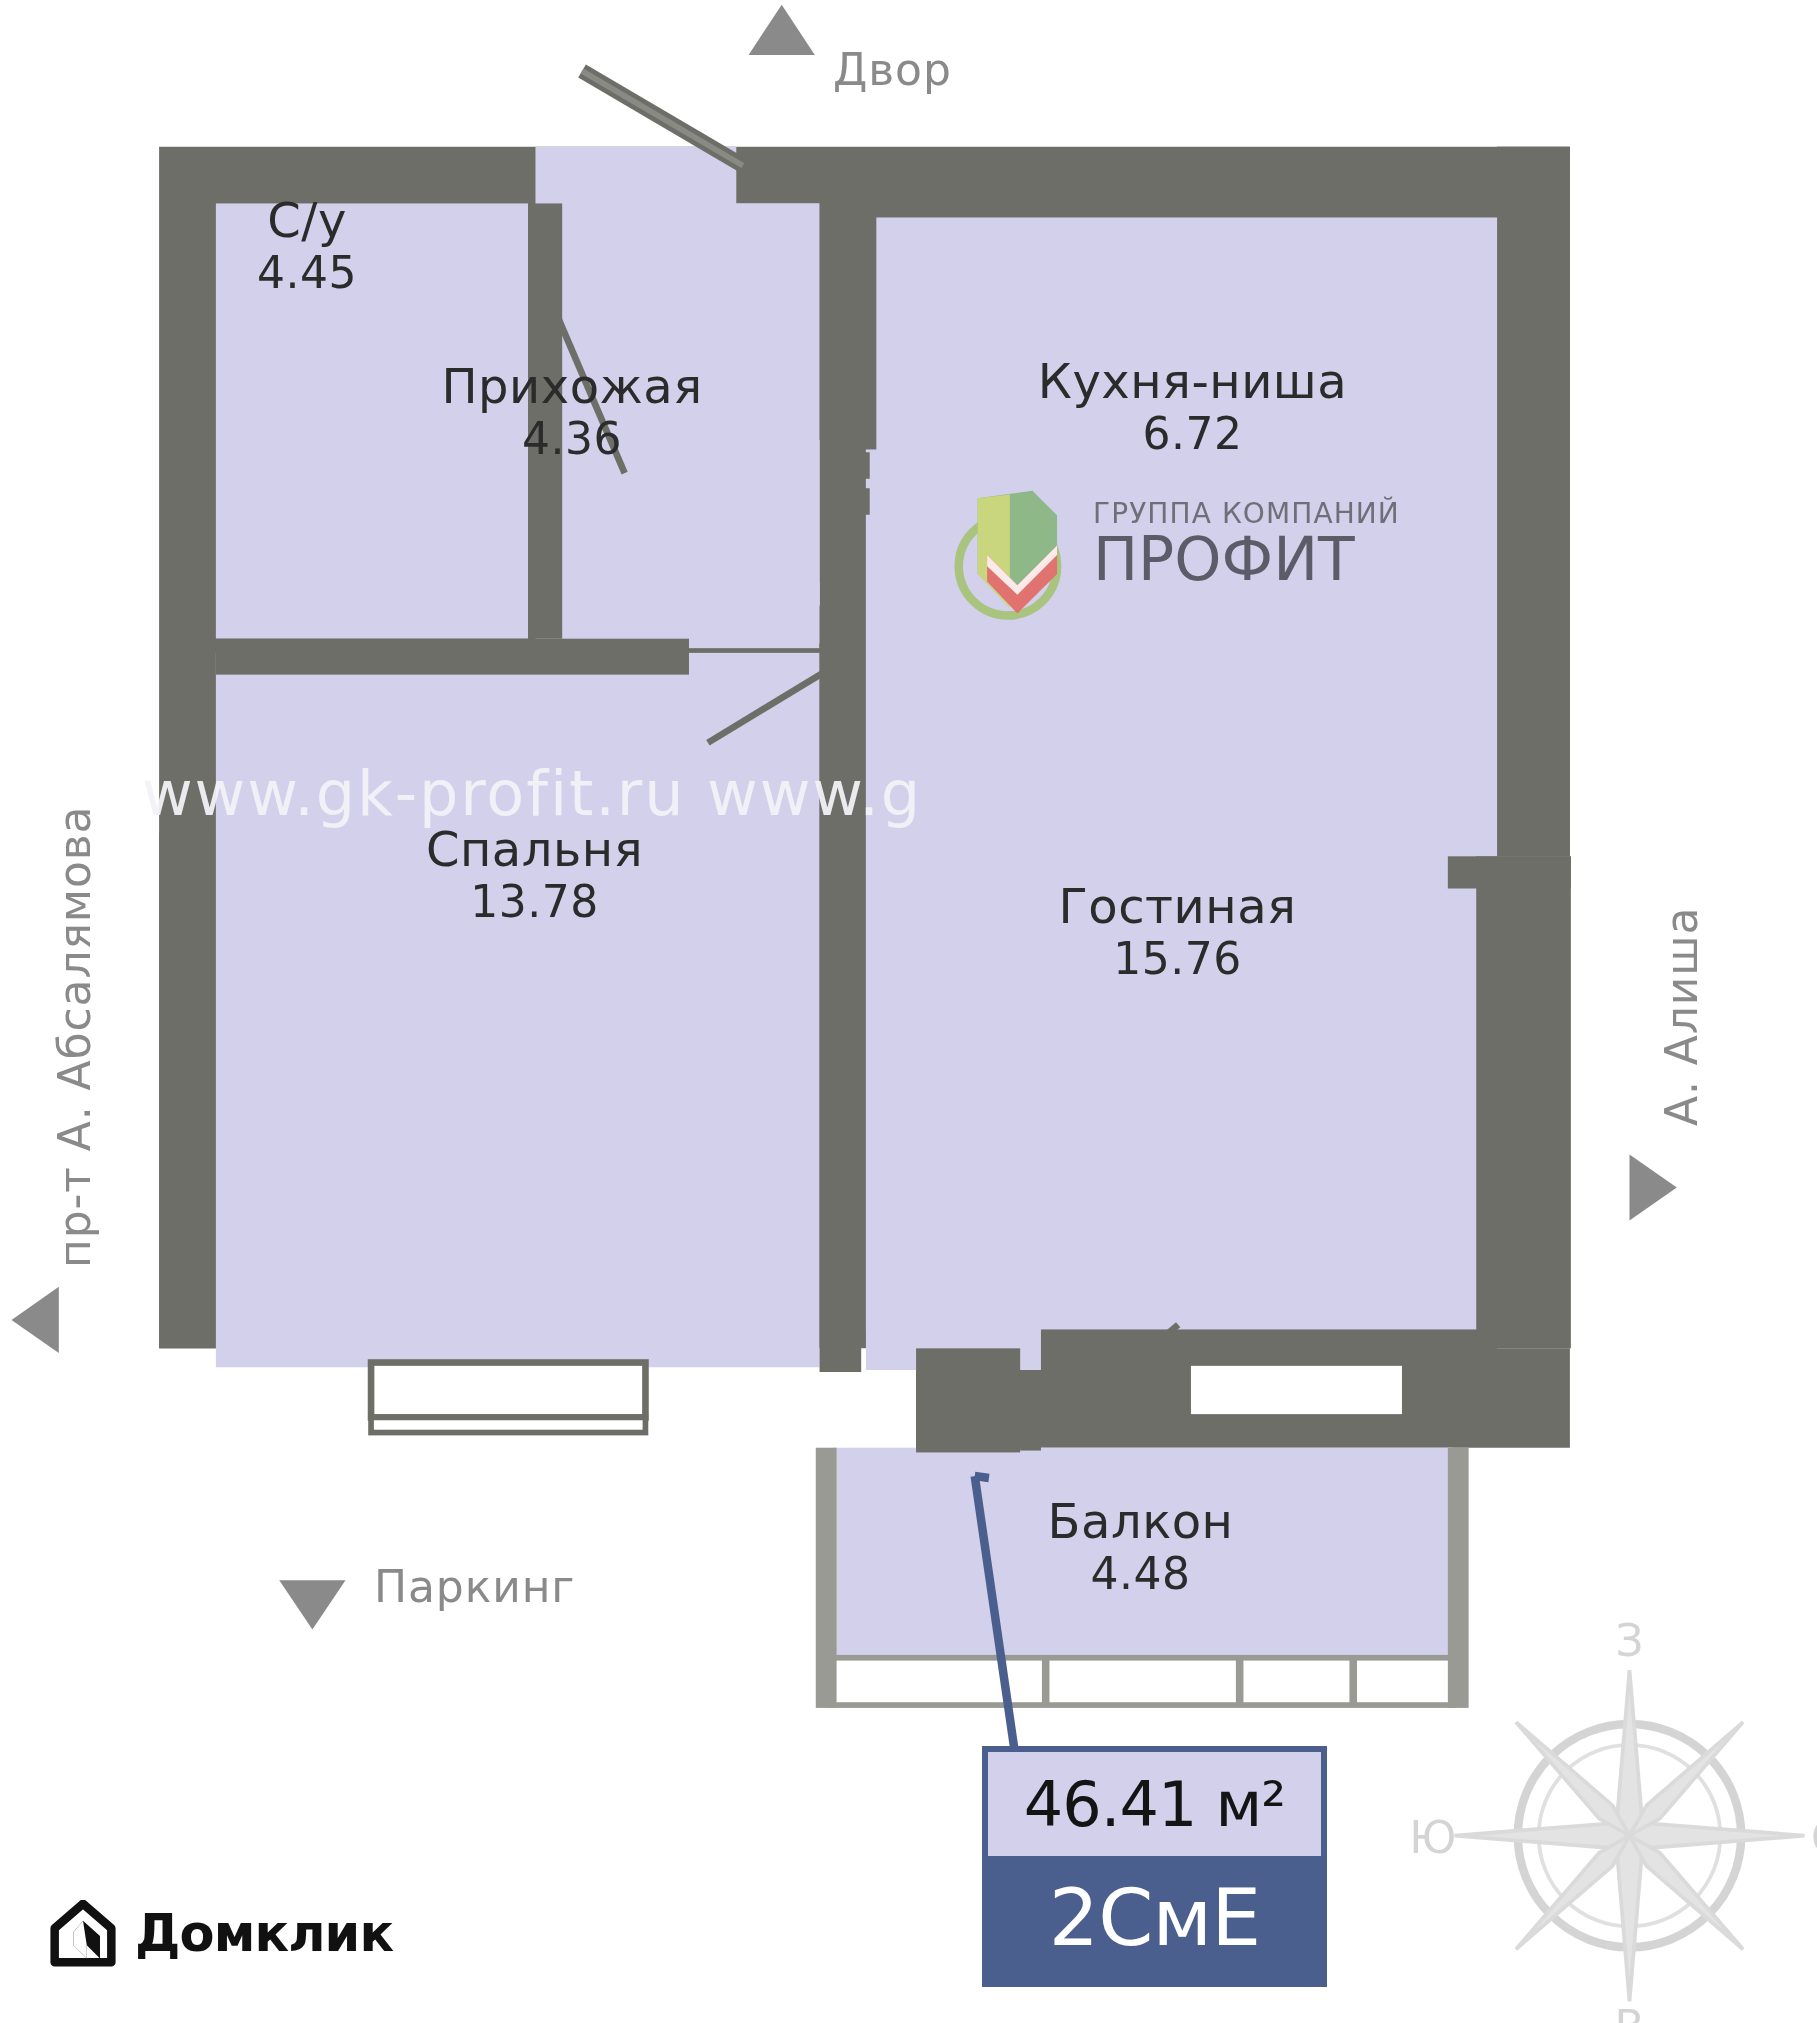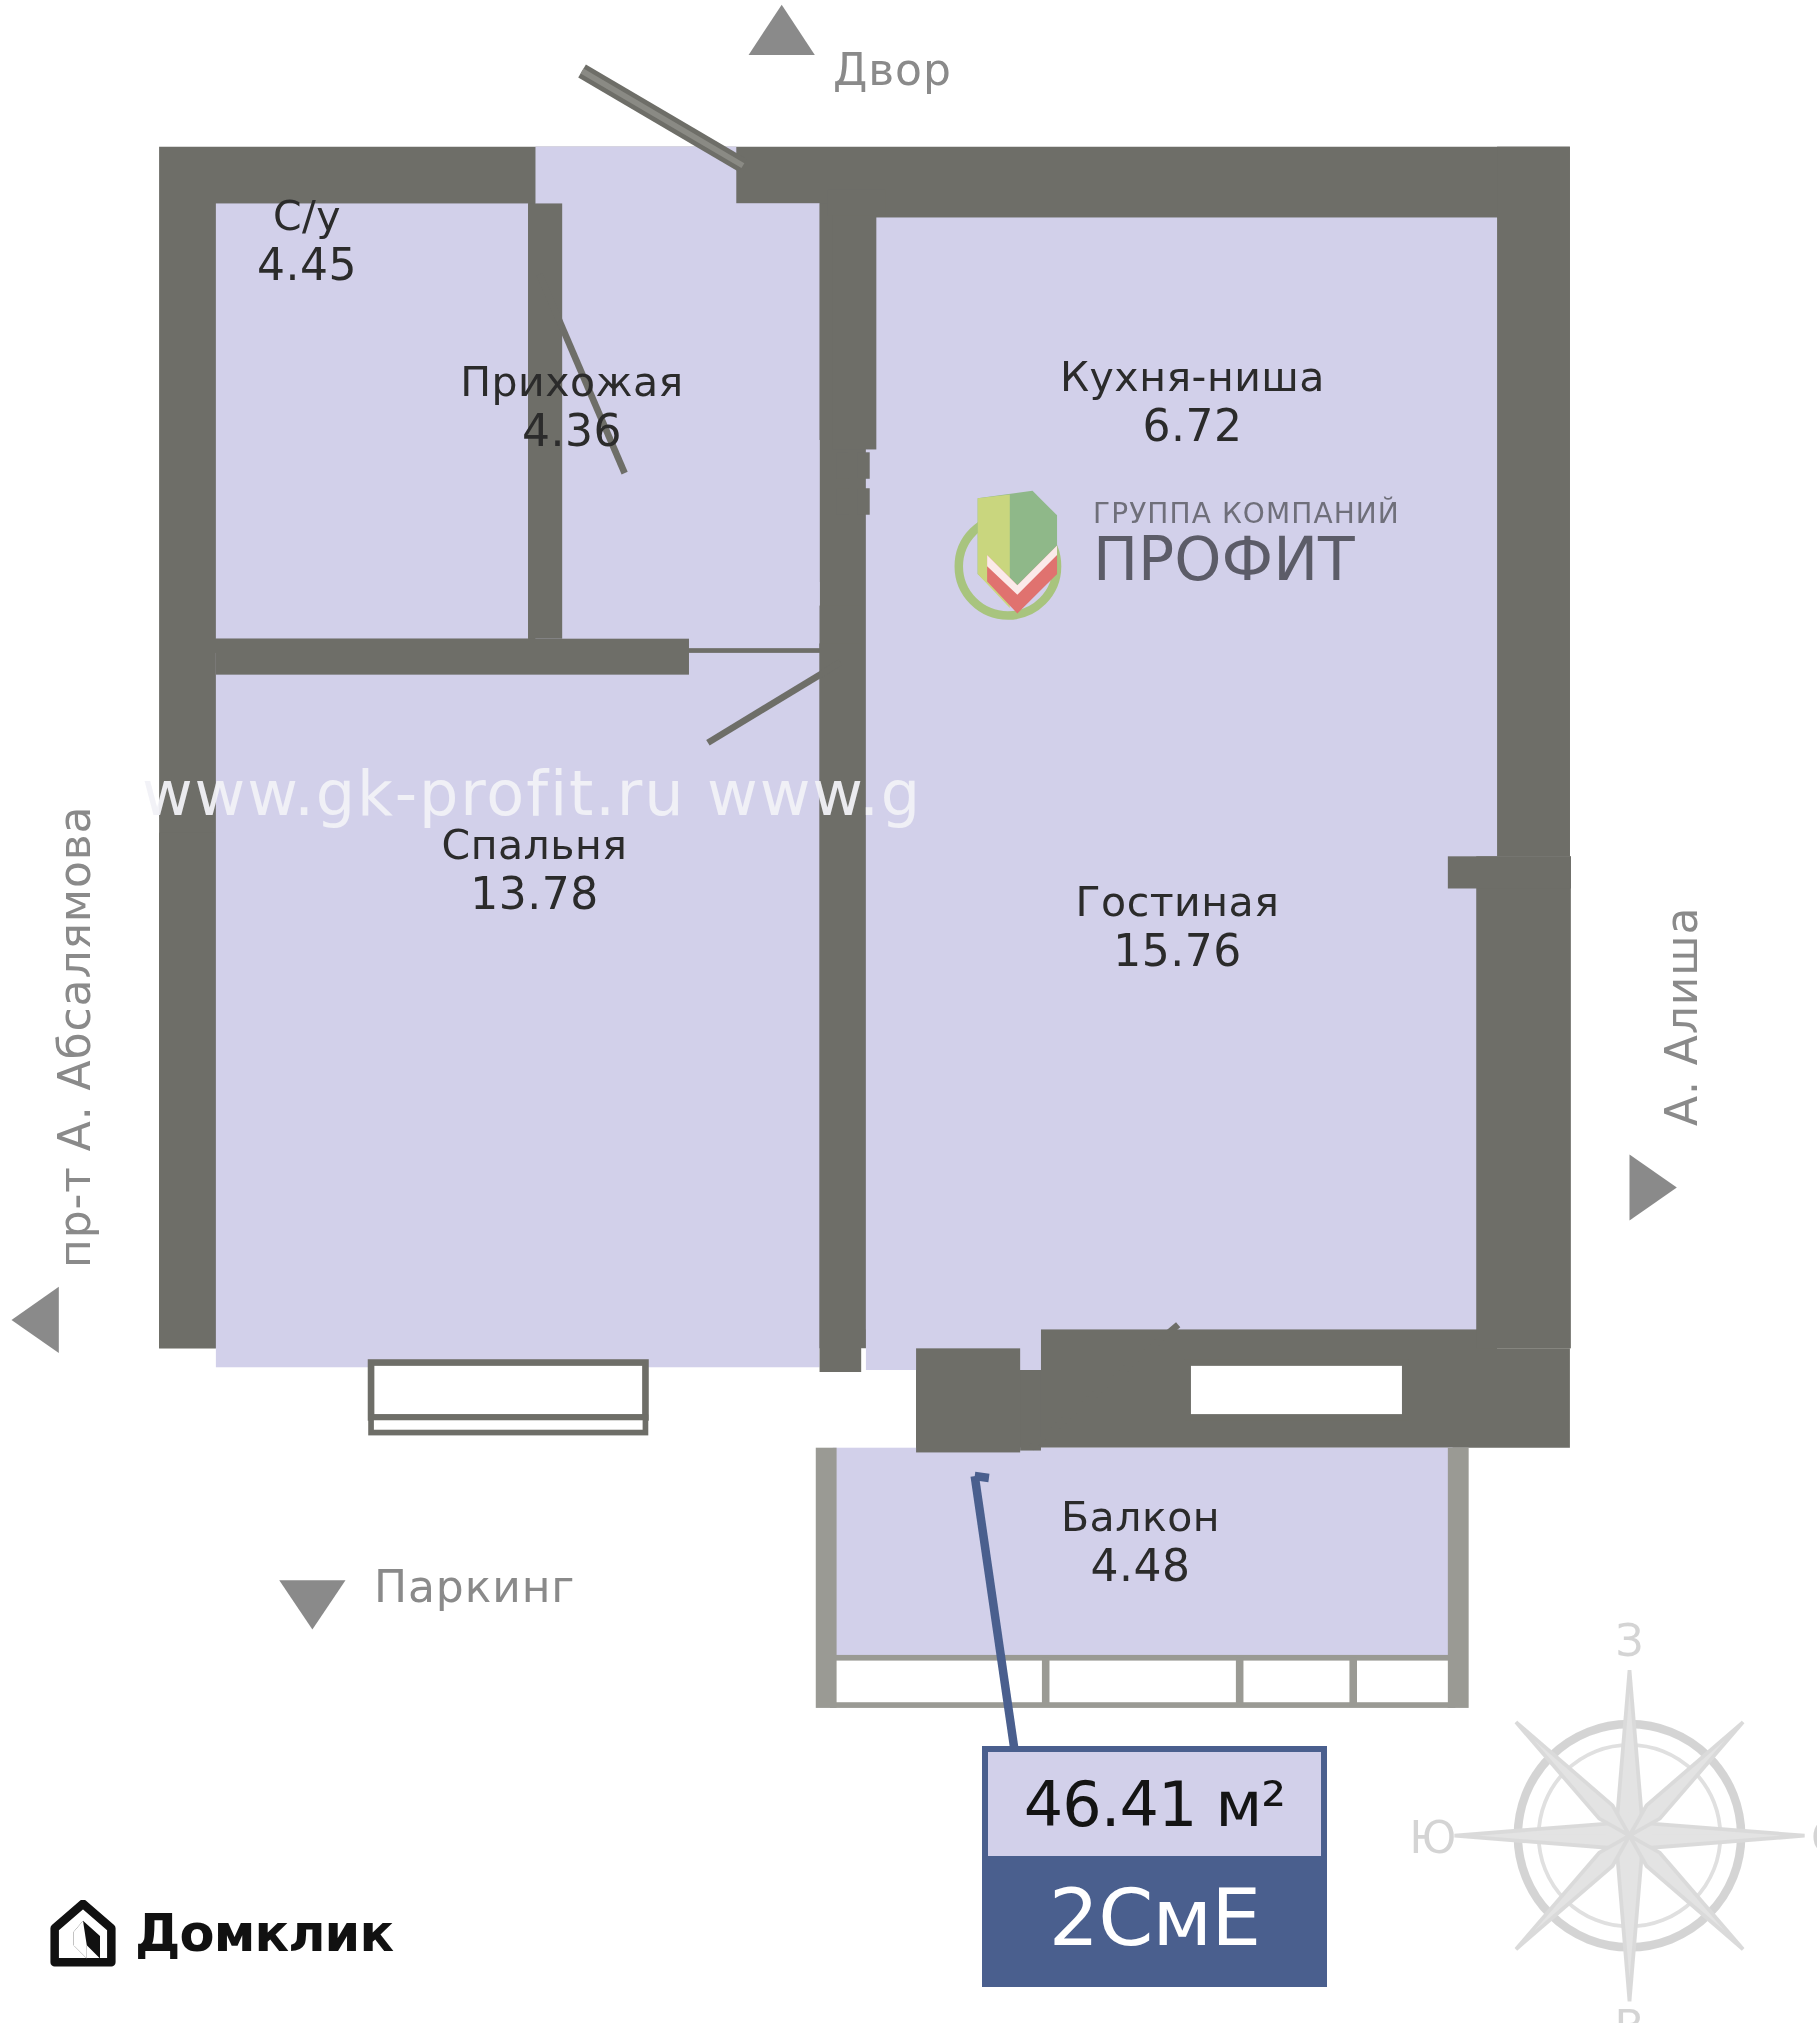--- a/index.html
+++ b/index.html
@@ -9,21 +9,21 @@
   }
   .stage{position:absolute;left:0;top:0;width:1817px;height:2023px;}
   .svgroot{position:absolute;left:0;top:0;width:1817px;height:2023px;}
 
   
   .roomlabel{
     position:absolute;text-align:center;color:#2b2b2b;
     font-family:"DejaVu Sans", sans-serif;
     letter-spacing:0.5px;line-height:1.12;white-space:nowrap;
   }
-  .roomlabel .rname{display:block;font-size:41px;font-weight:400;}
+  .roomlabel .rname{display:block;font-size:48px;font-weight:400;}
   .roomlabel .rarea{display:block;font-size:44px;font-weight:400;}
 
   .dirlabel{
     position:absolute;color:#8a8a8a;font-size:44px;font-weight:400;
     letter-spacing:0.9px;white-space:nowrap;
     font-family:"DejaVu Sans", sans-serif;
   }
   .vertlabel{
     position:absolute;color:#8a8a8a;font-size:44px;font-weight:400;
     letter-spacing:0.9px;white-space:nowrap;

